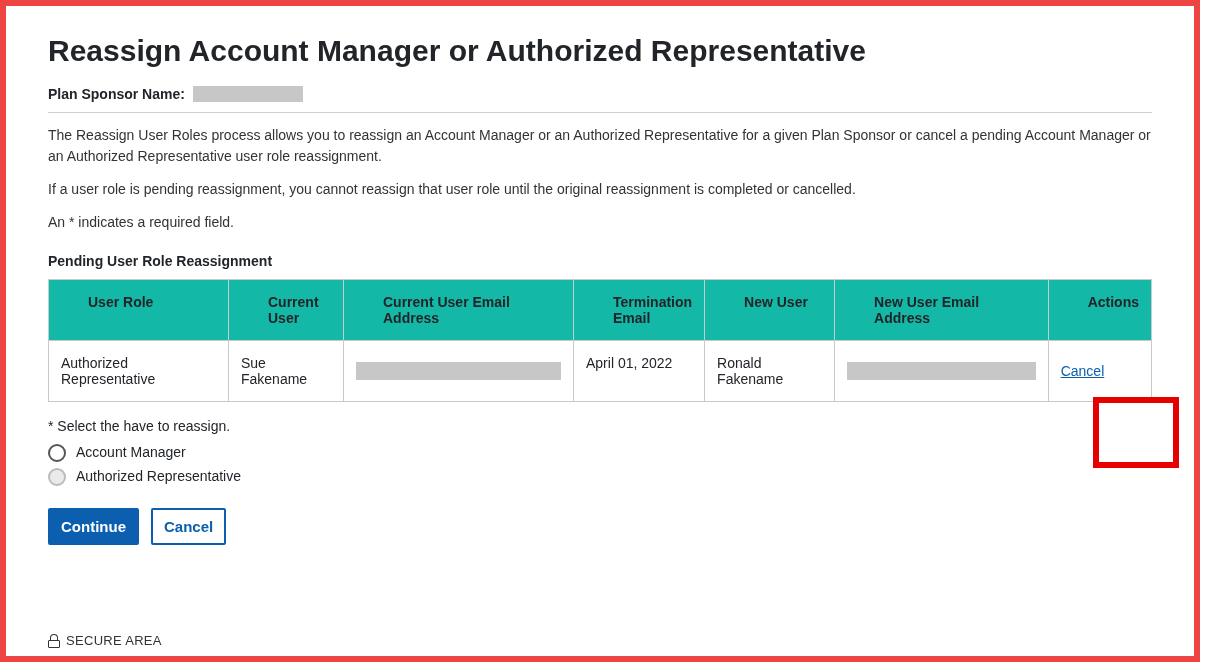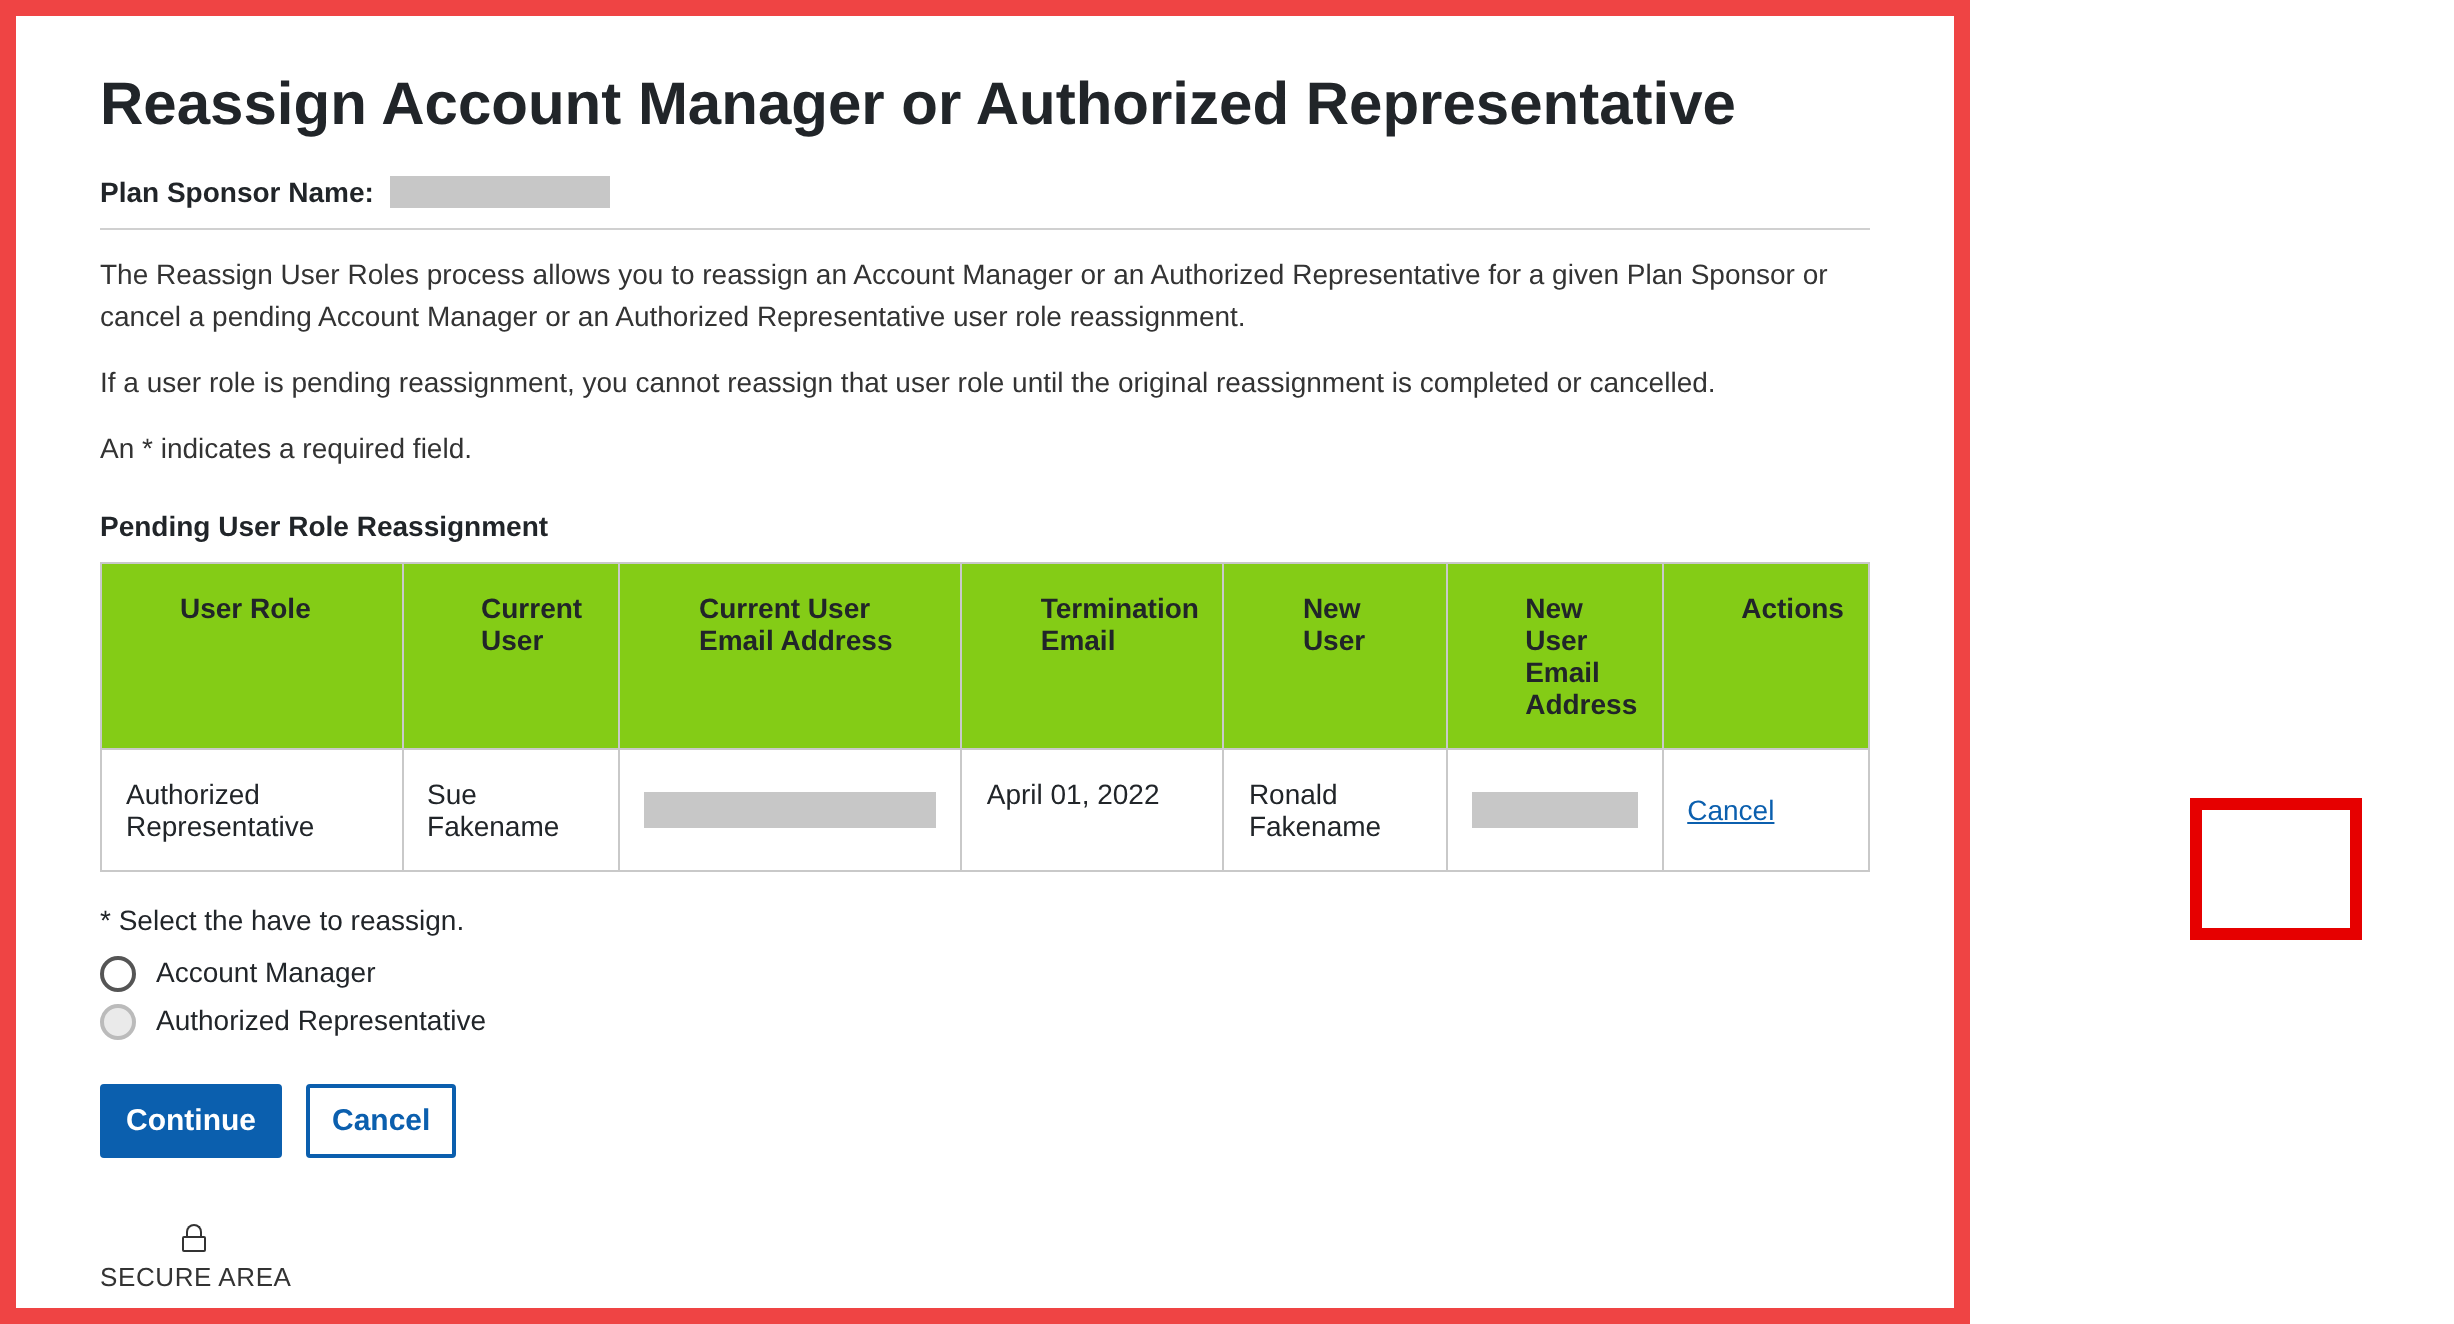--- a/index.html
+++ b/index.html
@@ -2,22 +2,22 @@
 <html><head>
   <meta charset="utf-8">
   <style>
     * { box-sizing: border-box; margin: 0; padding: 0; }
     body {
       font-family: -apple-system, BlinkMacSystemFont, "Segoe UI", Arial, sans-serif;
       color: #212529;
       background: #fff;
     }
     .page {
-      border: 8px solid #ef4444;
-      width: 985px;
+      border: 6px solid #ef4444;
+      width: 1200px;
       height: 662px;
       padding: 28px 42px 10px 42px;
       position: relative;
     }
     h1 {
       font-size: 30px;
       font-weight: 700;
       margin-bottom: 18px;
     }
     .meta-row {
@@ -56,21 +56,21 @@
       width: 100%;
       font-size: 14px;
     }
     th, td {
       border: 1px solid #c9c9c9;
       padding: 14px 12px;
       text-align: left;
       vertical-align: top;
     }
     th {
-      background: #84cc16;
+      background: #14b8a6;
       font-weight: 700;
       padding-left: 39px;
     }
     td.email-cell {
       vertical-align: middle;
     }
     .redact-block {
       background: #c7c7c7;
       height: 18px;
       width: 100%;
@@ -131,21 +131,20 @@
     .secure {
       position: absolute;
       bottom: 8px;
       left: 42px;
       font-size: 13px;
       letter-spacing: 0.3px;
       display: flex;
       align-items: center;
       gap: 5px;
       color: #333;
-      flex-direction: column;
     }
     .lock-icon {
       width: 13px;
       height: 14px;
       display: inline-block;
       position: relative;
     }
     .lock-icon .shackle {
       width: 8px;
       height: 6px;

